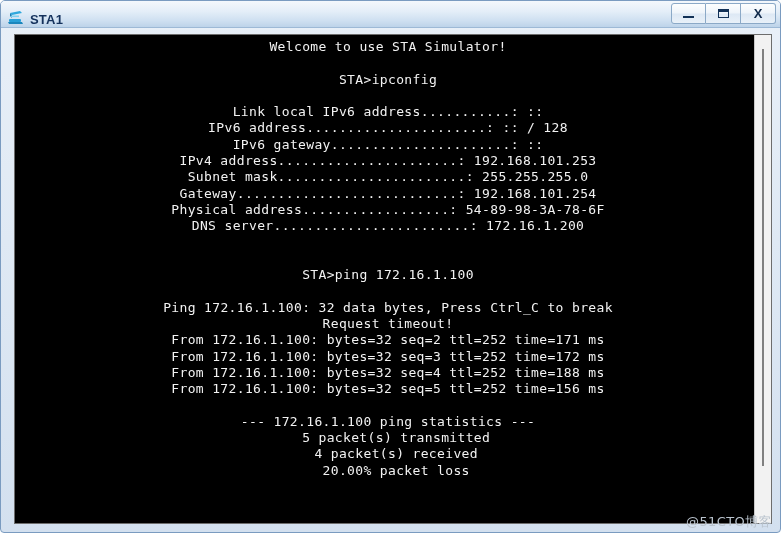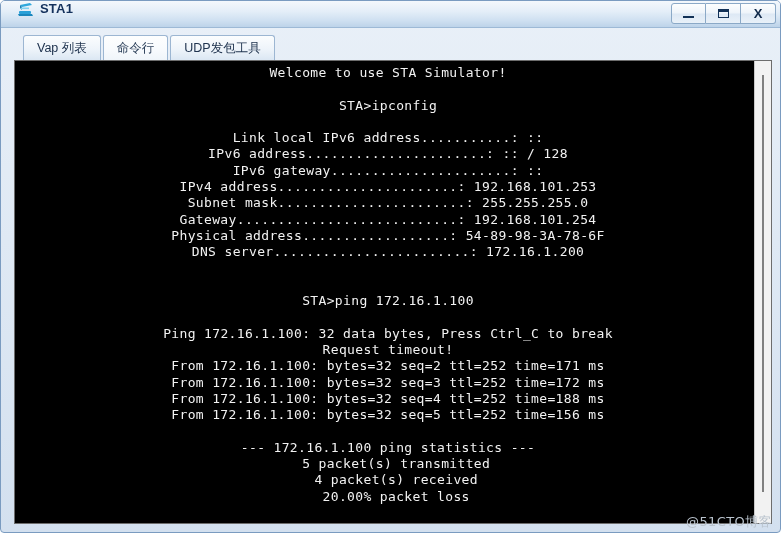--- a/index.html
+++ b/index.html
@@ -30,22 +30,22 @@
   }
 
   
   .titlebar {
     position: relative;
     height: 27px;
     flex: 0 0 27px;
     background: linear-gradient(to bottom, #f4f8fc 0%, #e4eef8 40%, #cfe0f1 75%, #bdd3e9 100%);
     border-bottom: 1px solid #9db9d6;
     display: flex;
-    align-items: flex-start;
-    padding-left: 16px;
+    align-items: flex-end;
+    padding-left: 6px;
     box-sizing: border-box;
   }
   .title-icon {
     width: 18px;
     height: 18px;
     margin-right: 5px;
     flex: 0 0 18px;
     position: relative;
   }
   .title-text {
@@ -234,31 +234,20 @@
         <i class="glyph-max"></i>
       </div>
       <div class="win-btn">
         <span class="glyph-close">X</span>
       </div>
     </div>
   </div>
 
   <div class="client">
 
-    <div class="tabstrip">
-      <div class="tab">
-        <span>Vap 列表</span>
-      </div>
-      <div class="tab active">
-        <span>命令行</span>
-      </div>
-      <div class="tab">
-        <span>UDP发包工具</span>
-      </div>
-    </div>
 
     <div class="terminal-wrap">
       <div class="terminal" id="terminal-output"><div class="term-line">Welcome to use STA Simulator!</div><div class="term-line"></div><div class="term-line">STA&gt;ipconfig</div><div class="term-line"></div><div class="term-line">Link local IPv6 address...........: ::</div><div class="term-line">IPv6 address......................: :: / 128</div><div class="term-line">IPv6 gateway......................: ::</div><div class="term-line">IPv4 address......................: 192.168.101.253</div><div class="term-line">Subnet mask.......................: 255.255.255.0</div><div class="term-line">Gateway...........................: 192.168.101.254</div><div class="term-line">Physical address..................: 54-89-98-3A-78-6F</div><div class="term-line">DNS server........................: 172.16.1.200</div><div class="term-line"></div><div class="term-line"></div><div class="term-line">STA&gt;ping 172.16.1.100</div><div class="term-line"></div><div class="term-line">Ping 172.16.1.100: 32 data bytes, Press Ctrl_C to break</div><div class="term-line">Request timeout!</div><div class="term-line">From 172.16.1.100: bytes=32 seq=2 ttl=252 time=171 ms</div><div class="term-line">From 172.16.1.100: bytes=32 seq=3 ttl=252 time=172 ms</div><div class="term-line">From 172.16.1.100: bytes=32 seq=4 ttl=252 time=188 ms</div><div class="term-line">From 172.16.1.100: bytes=32 seq=5 ttl=252 time=156 ms</div><div class="term-line"></div><div class="term-line">--- 172.16.1.100 ping statistics ---</div><div class="term-line">  5 packet(s) transmitted</div><div class="term-line">  4 packet(s) received</div><div class="term-line">  20.00% packet loss</div></div>
       <div class="scrollbar">
         <div class="scroll-thumb"></div>
       </div>
     </div>
 
   </div>
 

